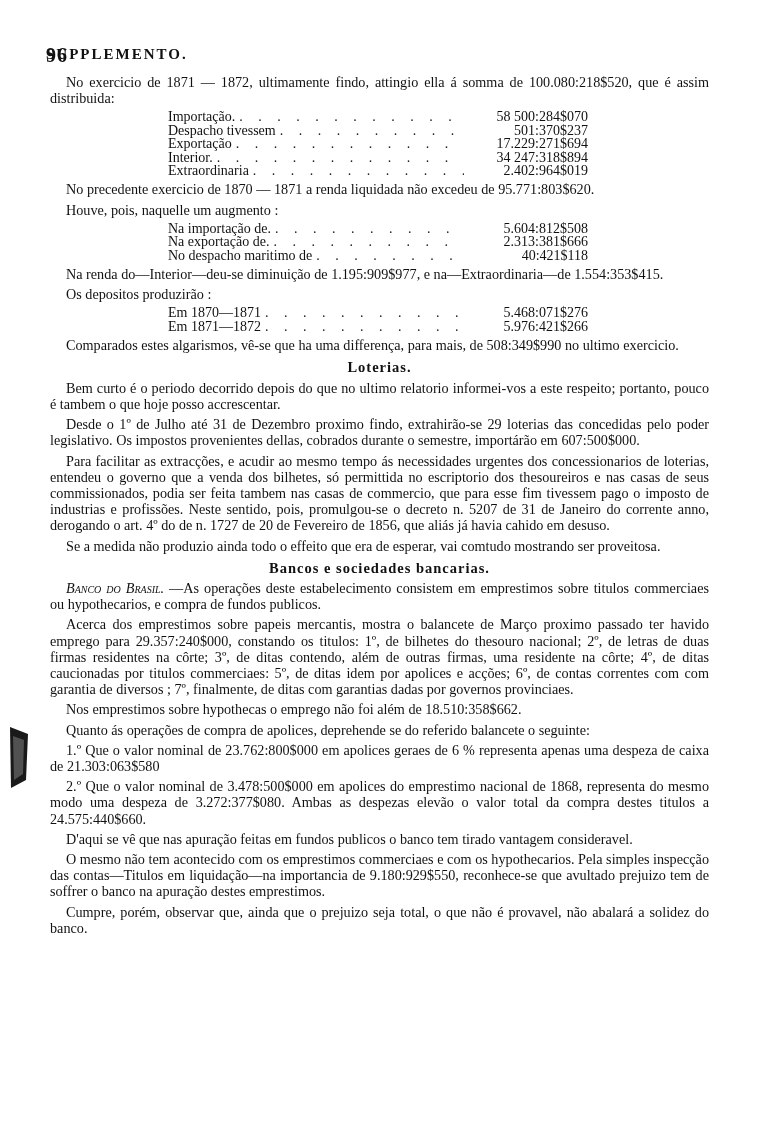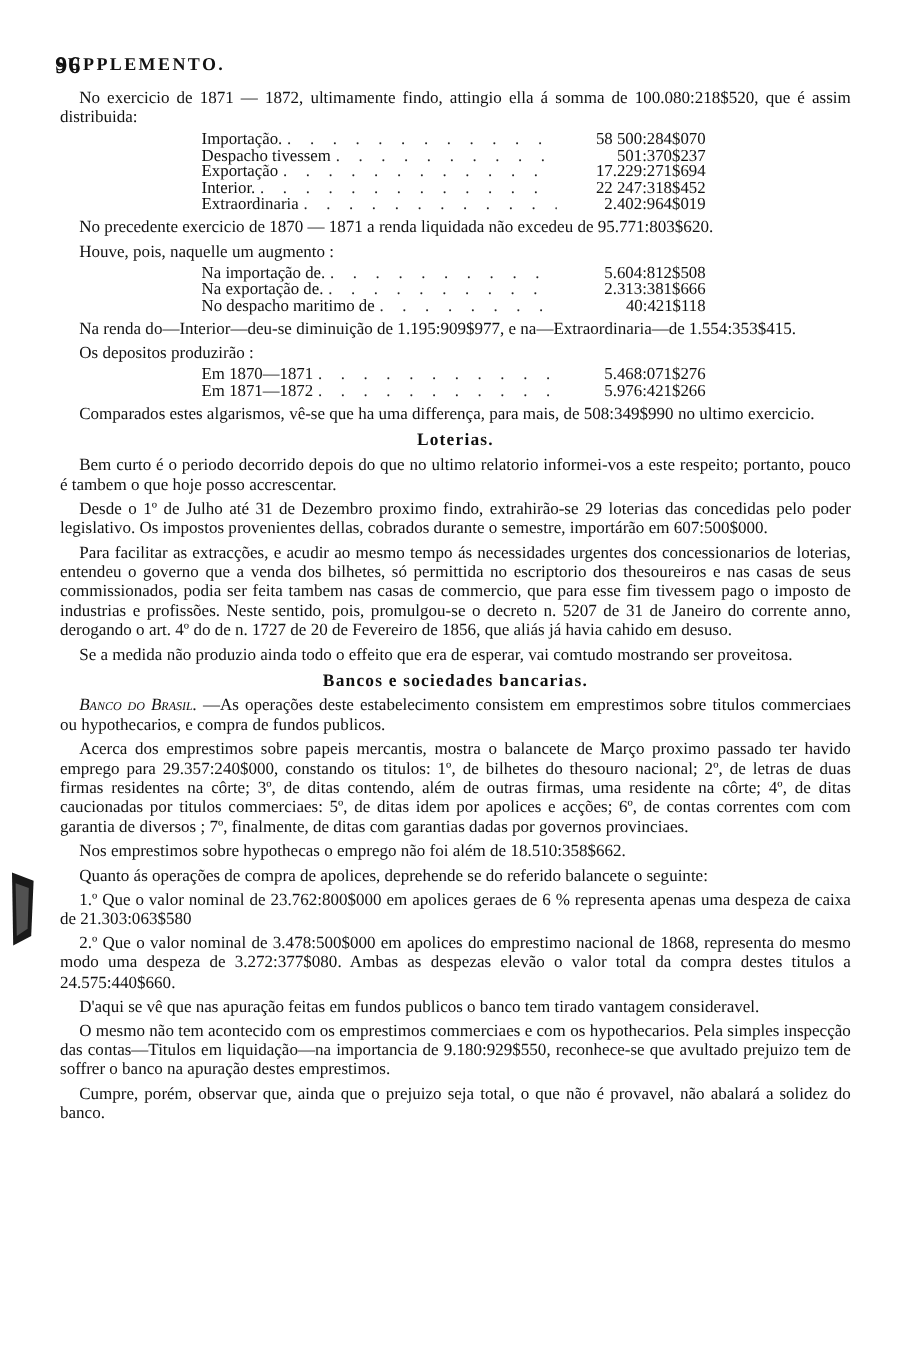--- a/index.html
+++ b/index.html
@@ -54,21 +54,21 @@
           <span class="val">501:370$237</span>
         </div>
       <div class="row">
           <span class="lab">Exportação</span>
           <span class="dots"></span>
           <span class="val">17.229:271$694</span>
         </div>
       <div class="row">
           <span class="lab">Interior.</span>
           <span class="dots"></span>
-          <span class="val">22 247:318$452</span>
+          <span class="val">34 247:318$894</span>
         </div>
       <div class="row">
           <span class="lab">Extraordinaria</span>
           <span class="dots"></span>
           <span class="val">2.402:964$019</span>
         </div>
     </div>
 
     <p>No precedente exercicio de 1870 — 1871 a renda liquidada não excedeu de 95.771:803$620.</p>
     <p>Houve, pois, naquelle um augmento :</p>

